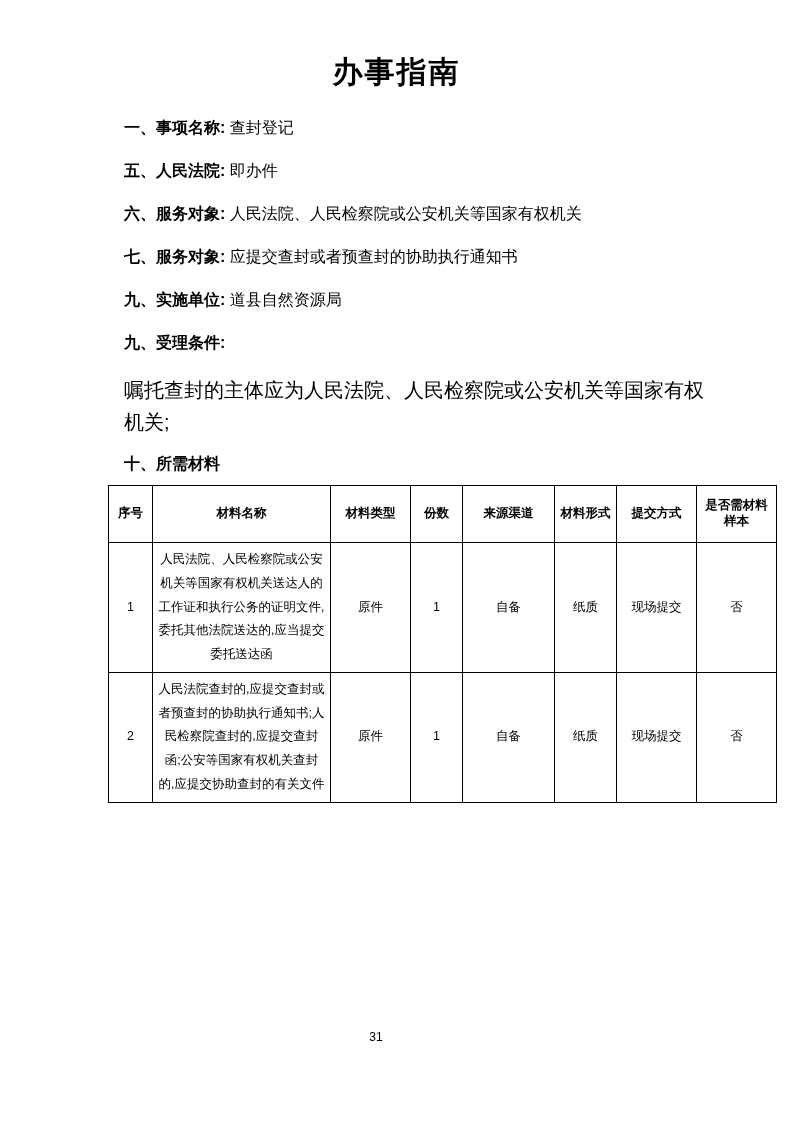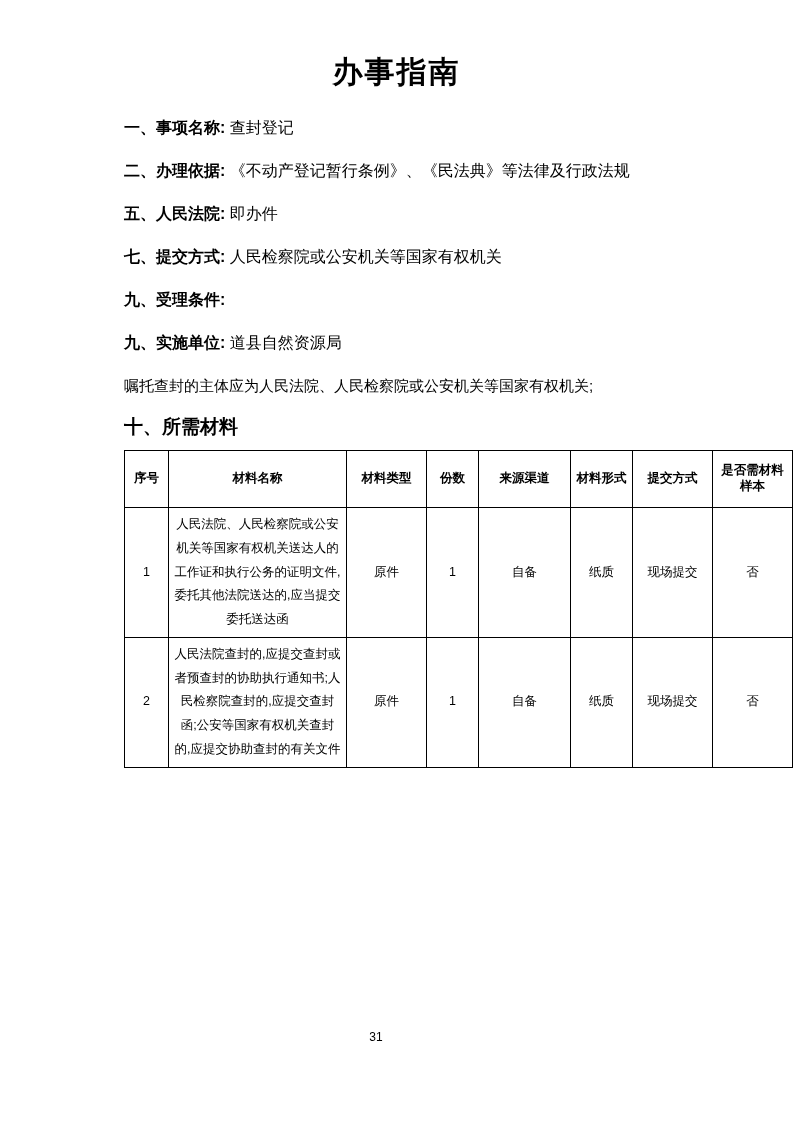--- a/index.html
+++ b/index.html
@@ -36,34 +36,34 @@
     margin: 0 0 19px 0;
     padding-left: 52px;
   }
   .field-label {
     font-weight: bold;
   }
   .field-value {
     font-weight: normal;
   }
   .para {
-    font-size: 15px;
+    font-size: 20px;
     line-height: 1.6;
     padding-left: 52px;
     margin: 0 0 16px 0;
   }
   .section-head {
-    font-size: 19px;
+    font-size: 16px;
     font-weight: bold;
     padding-left: 52px;
     margin: 0 0 10px 0;
   }
   table.materials {
     border-collapse: collapse;
-    margin-left: 52px;
+    margin-left: 36px;
     width: 644px;
     table-layout: fixed;
   }
   table.materials th,
   table.materials td {
     border: 1px solid #000000;
     text-align: center;
     vertical-align: middle;
     font-size: 12.5px;
     padding: 5px 4px;
@@ -103,45 +103,45 @@
 
 <div class="page">
 
   <div class="doc-title">办事指南</div>
 
   <div class="field-row">
     <span class="field-label">一、事项名称:</span>
     <span class="field-value">查封登记</span>
   </div>
 
-  <div class="field-row">
-    <span class="field-label">二、办理依据:</span>
-    <span class="field-value">《不动产登记暂行条例》、《民法典》等法律及行政法规</span>
-  </div>
 
 
 
   <div class="field-row">
     <span class="field-label">五、人民法院:</span>
     <span class="field-value">即办件</span>
   </div>
 
-
   <div class="field-row">
-    <span class="field-label">七、提交方式:</span>
-    <span class="field-value">人民检察院或公安机关等国家有权机关</span>
+    <span class="field-label">六、服务对象:</span>
+    <span class="field-value">人民法院、人民检察院或公安机关等国家有权机关</span>
   </div>
 
   <div class="field-row">
-    <span class="field-label">九、受理条件:</span>
+    <span class="field-label">七、服务对象:</span>
+    <span class="field-value">应提交查封或者预查封的协助执行通知书</span>
   </div>
 
   <div class="field-row">
     <span class="field-label">九、实施单位:</span>
     <span class="field-value">道县自然资源局</span>
+  </div>
+
+  <div class="field-row">
+    <span class="field-label">九、受理条件:</span>
   </div>
 
   <div class="para">嘱托查封的主体应为人民法院、人民检察院或公安机关等国家有权机关;</div>
 
   <div class="section-head">十、所需材料</div>
 
   <table class="materials">
     <colgroup>
       <col class="col-seq">
       <col class="col-name">

